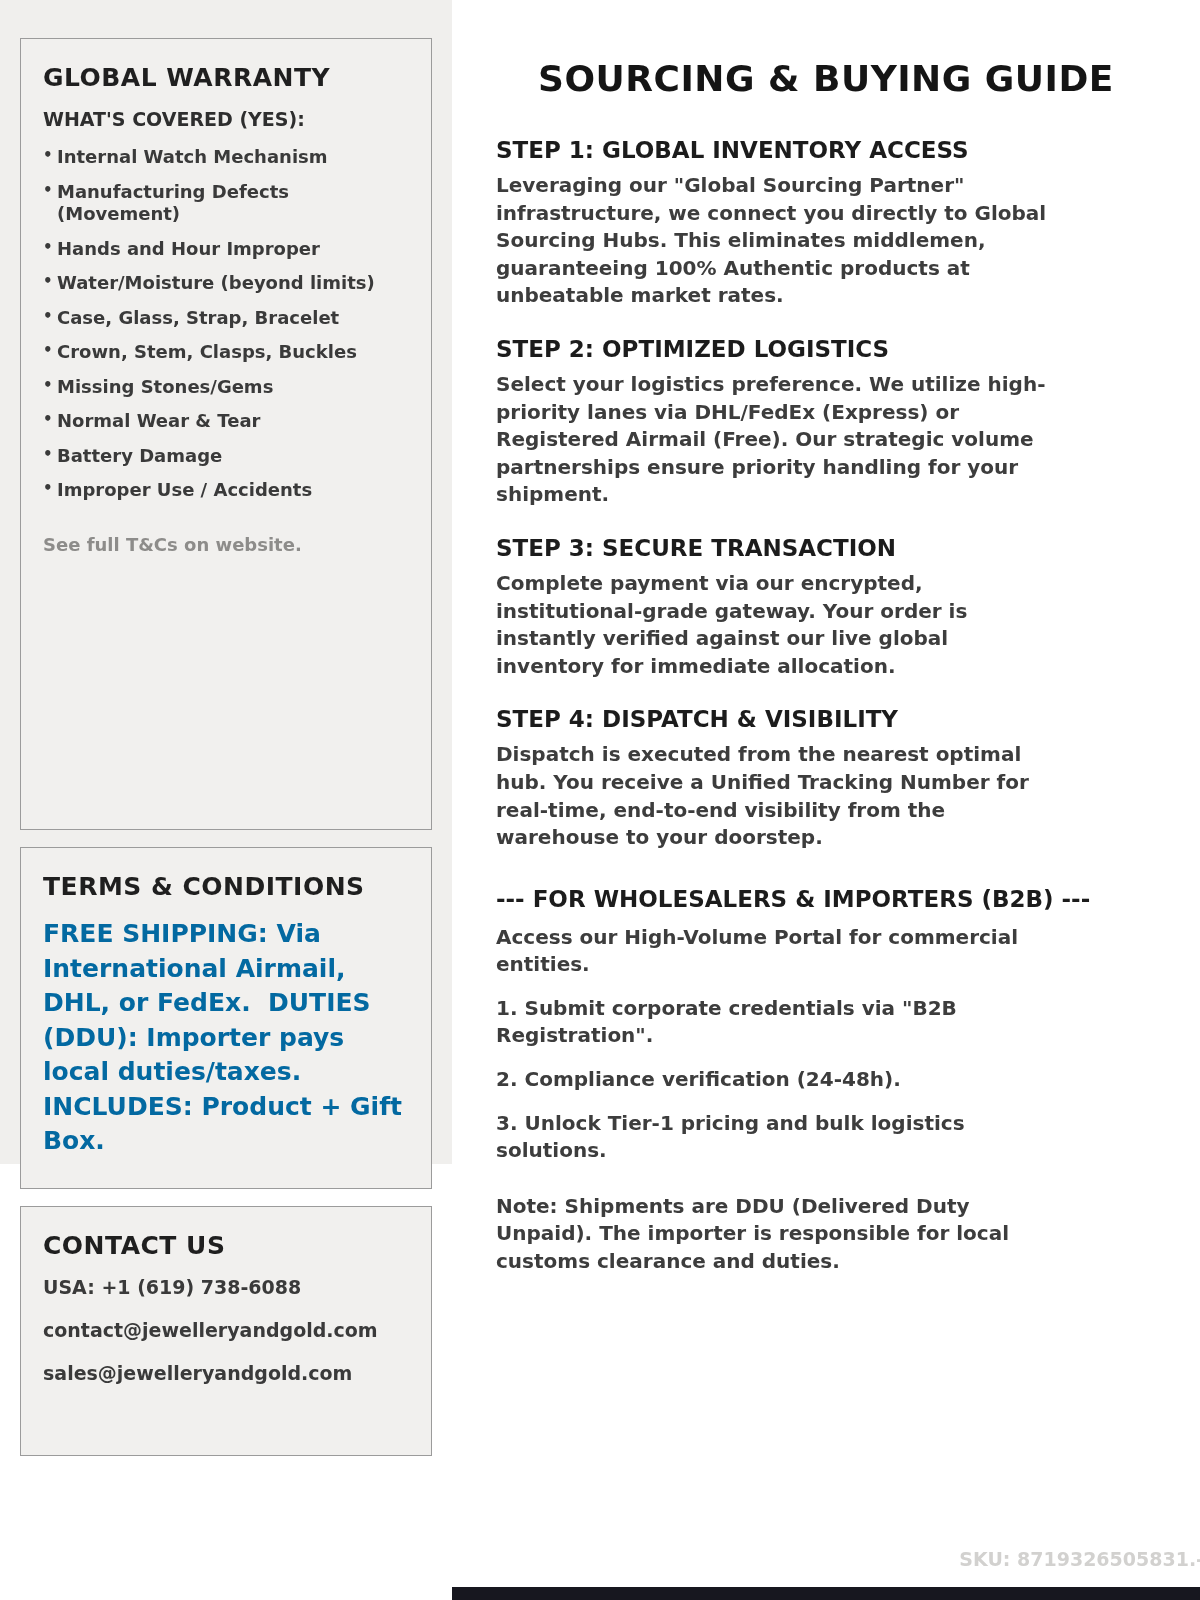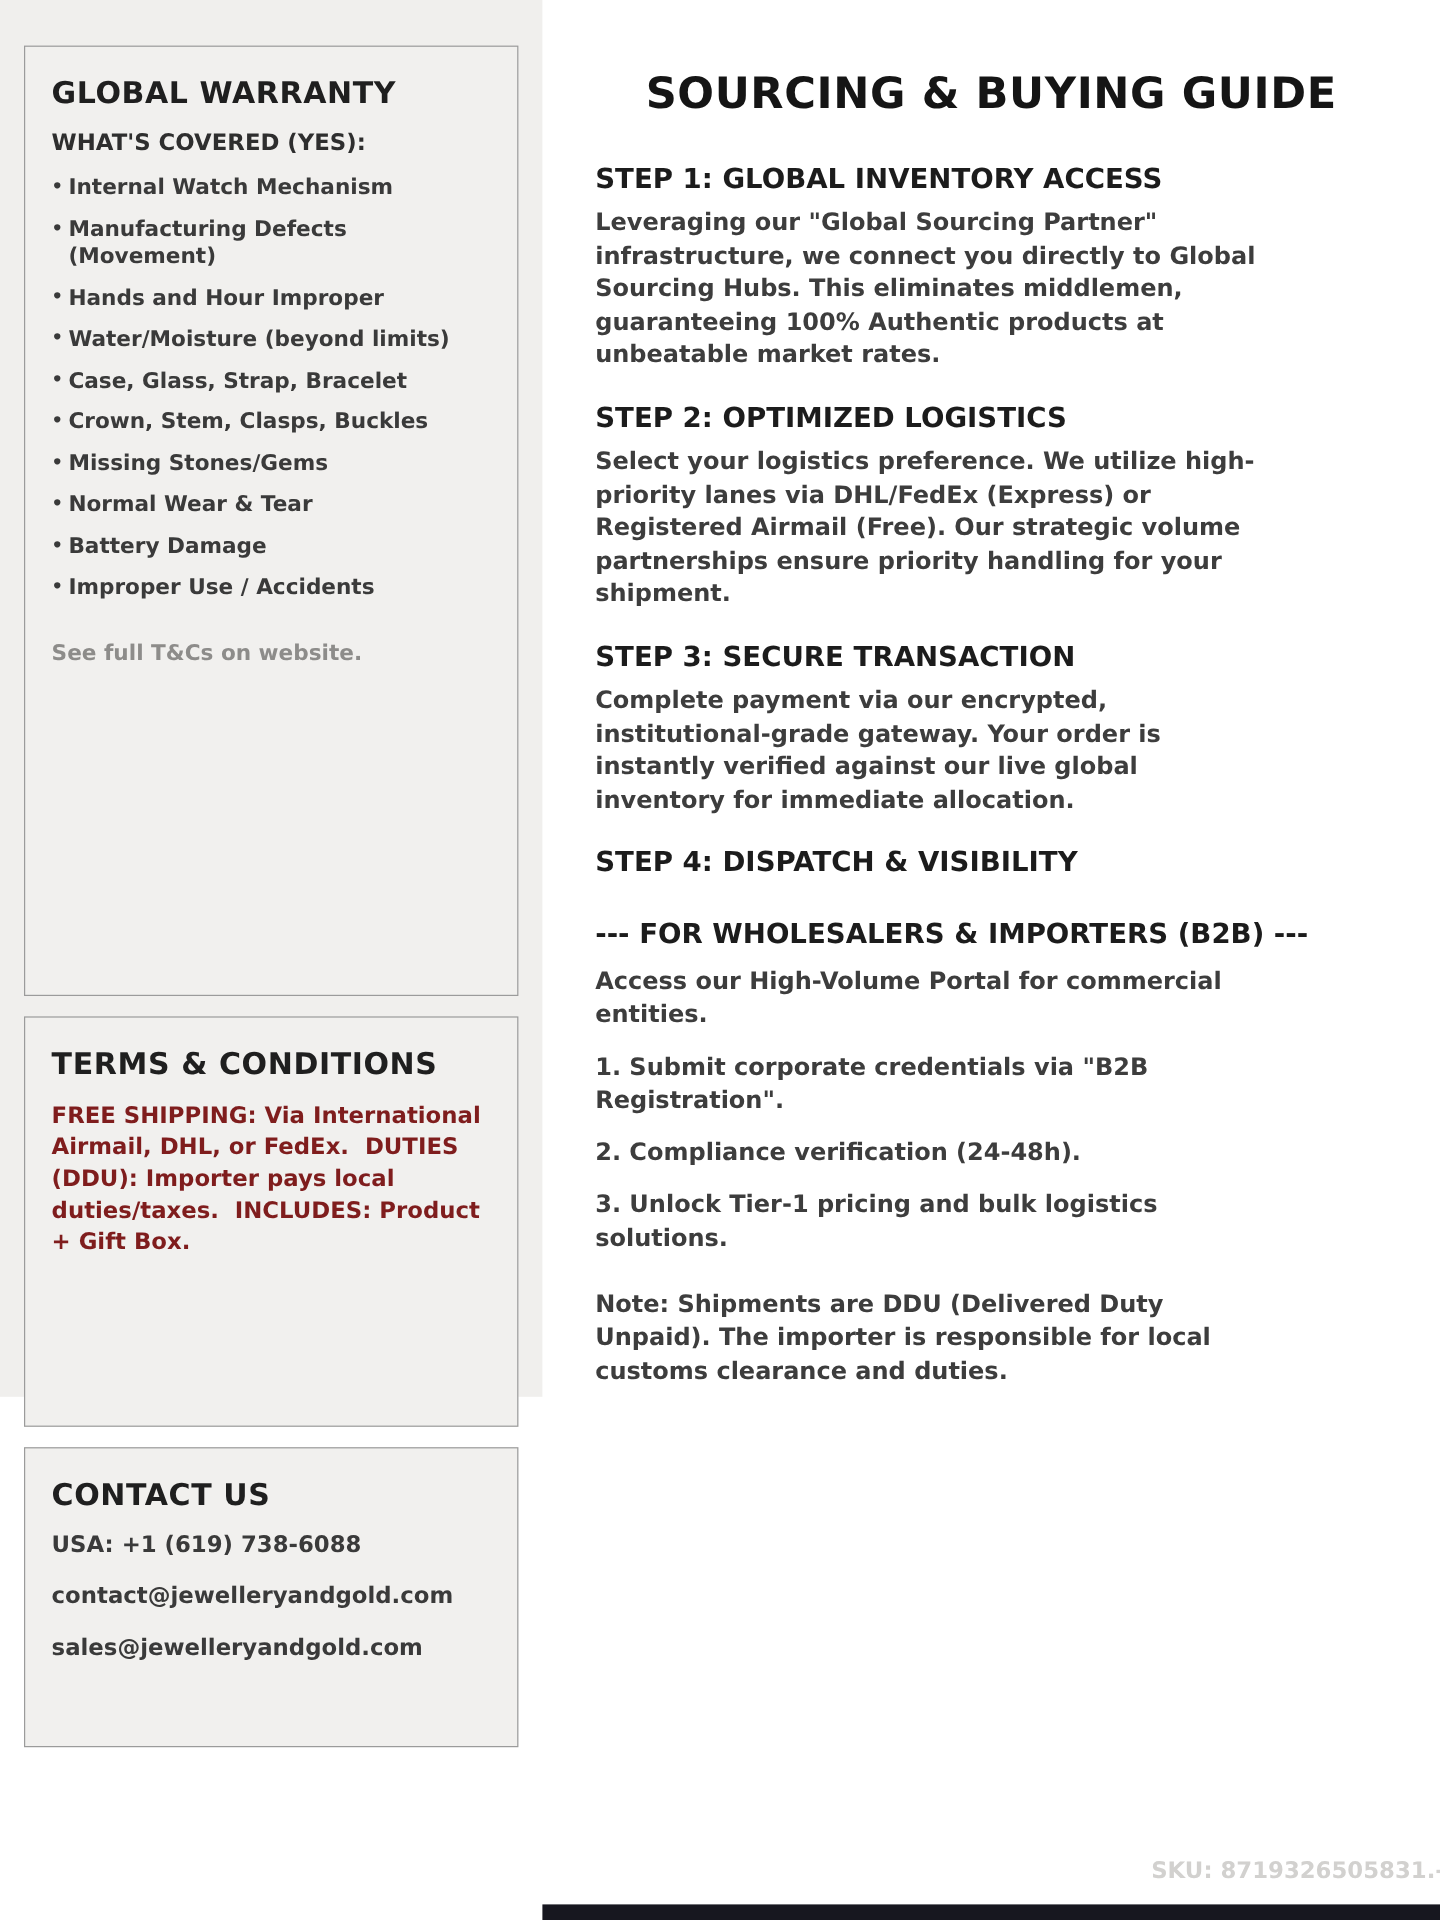--- a/index.html
+++ b/index.html
@@ -64,23 +64,23 @@
     color: #3a3a3a;
     font-size: 15px;
   }
   .footnote {
     margin-top: 26px;
     font-size: 18px;
     font-weight: 600;
     color: #8d8c8a;
   }
   .terms-body {
-    font-size: 19px;
-    font-weight: 600;
-    color: #7f1d1d;
+    font-size: 25px;
+    font-weight: 600;
+    color: #0369a1;
     line-height: 1.38;
     white-space: pre-wrap;
   }
   .contact-line {
     font-size: 19px;
     font-weight: 600;
     color: #3a3a3a;
     margin-bottom: 21px;
   }
   
@@ -209,20 +209,21 @@
       <p>Select your logistics preference. We utilize high-priority lanes via DHL/FedEx (Express) or Registered Airmail (Free). Our strategic volume partnerships ensure priority handling for your shipment.</p>
     </section>
 
     <section class="step">
       <h3>STEP 3: SECURE TRANSACTION</h3>
       <p>Complete payment via our encrypted, institutional-grade gateway. Your order is instantly verified against our live global inventory for immediate allocation.</p>
     </section>
 
     <section class="step">
       <h3>STEP 4: DISPATCH &amp; VISIBILITY</h3>
+      <p>Dispatch is executed from the nearest optimal hub. You receive a Unified Tracking Number for real-time, end-to-end visibility from the warehouse to your doorstep.</p>
     </section>
 
     <section>
       <h3 class="b2b-heading">--- FOR WHOLESALERS &amp; IMPORTERS (B2B) ---</h3>
       <p class="b2b-intro">Access our High-Volume Portal for commercial entities.</p>
       <p class="b2b-item">1. Submit corporate credentials via "B2B Registration".</p>
       <p class="b2b-item">2. Compliance verification (24-48h).</p>
       <p class="b2b-item">3. Unlock Tier-1 pricing and bulk logistics solutions.</p>
       <p class="b2b-note">Note: Shipments are DDU (Delivered Duty Unpaid). The importer is responsible for local customs clearance and duties.</p>
     </section>

